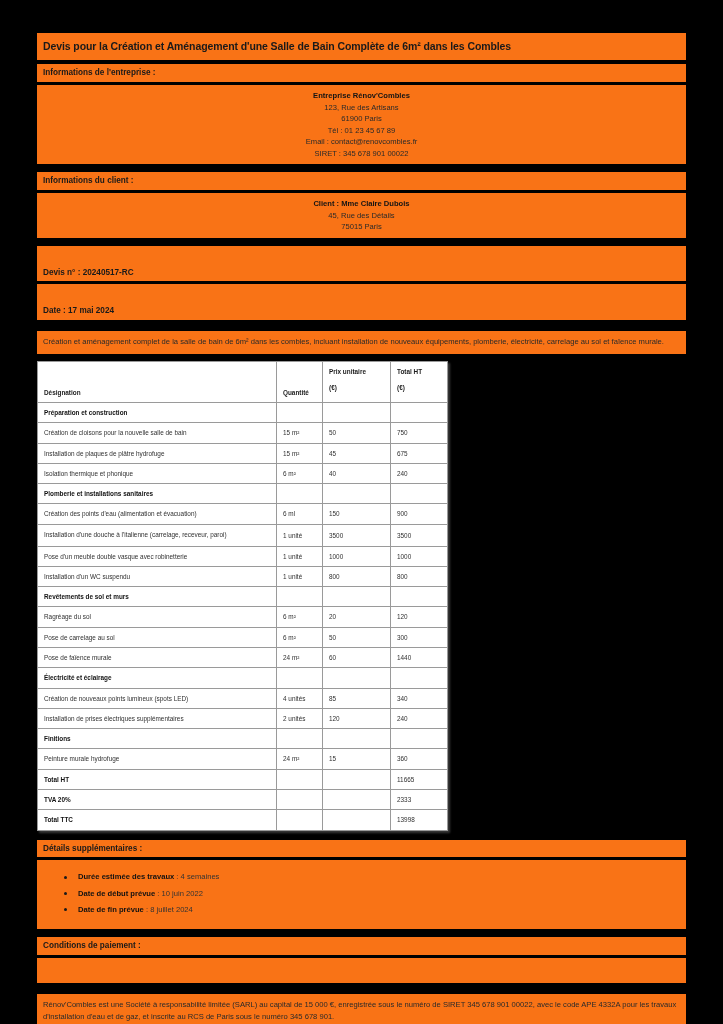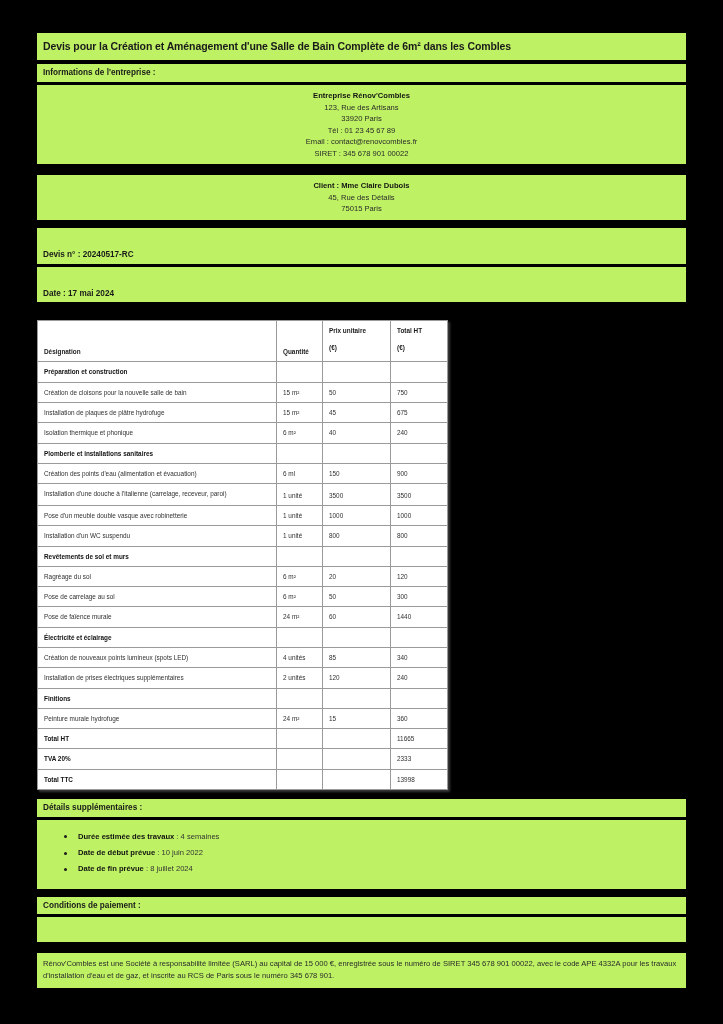--- a/index.html
+++ b/index.html
@@ -15,21 +15,21 @@
     overflow: hidden;
   }
   .page {
     position: relative;
     width: 723px;
     height: 1024px;
     background: #000000;
   }
   
   .block {
-    background: #bef264;
+    background: #f97316;
     margin: 0 37px 0 37px;
     box-sizing: border-box;
     padding: 4px 5px 4px 5px;
   }
   .gap { height: 4px; background: #000; }
   .gap-lg { height: 8px; background: #000; }
   .gap-sm { height: 3px; background: #000; }
 
   .doc-title {
     font-size: 10.5px;
@@ -160,44 +160,46 @@
 
   <div class="block doc-title">Devis pour la Création et Aménagement d'une Salle de Bain Complète de 6m² dans les Combles</div>
 
   <div class="gap"></div>
 
   <div class="block section-head">Informations de l'entreprise :</div>
   <div class="gap-sm"></div>
   <div class="block body-block">
     <div class="strong">Entreprise Rénov'Combles</div>
     <div>123, Rue des Artisans</div>
-    <div>33920 Paris</div>
+    <div>61900 Paris</div>
     <div>Tél : 01 23 45 67 89</div>
     <div>Email : contact@renovcombles.fr</div>
     <div>SIRET : 345 678 901 00022</div>
   </div>
 
   <div class="gap-lg"></div>
 
+  <div class="block section-head">Informations du client :</div>
   <div class="gap-sm"></div>
   <div class="block body-block">
     <div class="strong">Client : Mme Claire Dubois</div>
     <div>45, Rue des Détails</div>
     <div>75015 Paris</div>
   </div>
 
   <div class="gap-lg"></div>
 
   <div class="block meta-line">Devis n° : 20240517-RC</div>
   <div class="gap-sm"></div>
   <div class="block meta-line">Date : 17 mai 2024</div>
 
   <div class="gap-lg"></div>
 
   <div class="gap-sm"></div>
+  <div class="block para">Création et aménagement complet de la salle de bain de 6m² dans les combles, incluant installation de nouveaux équipements, plomberie, électricité, carrelage au sol et faïence murale.</div>
 
   <div class="table-wrap">
     <table class="quote">
       <colgroup>
         <col class="c1">
           <col class="c2">
           <col class="c3">
           <col class="c4">
       </colgroup>
       <thead>

